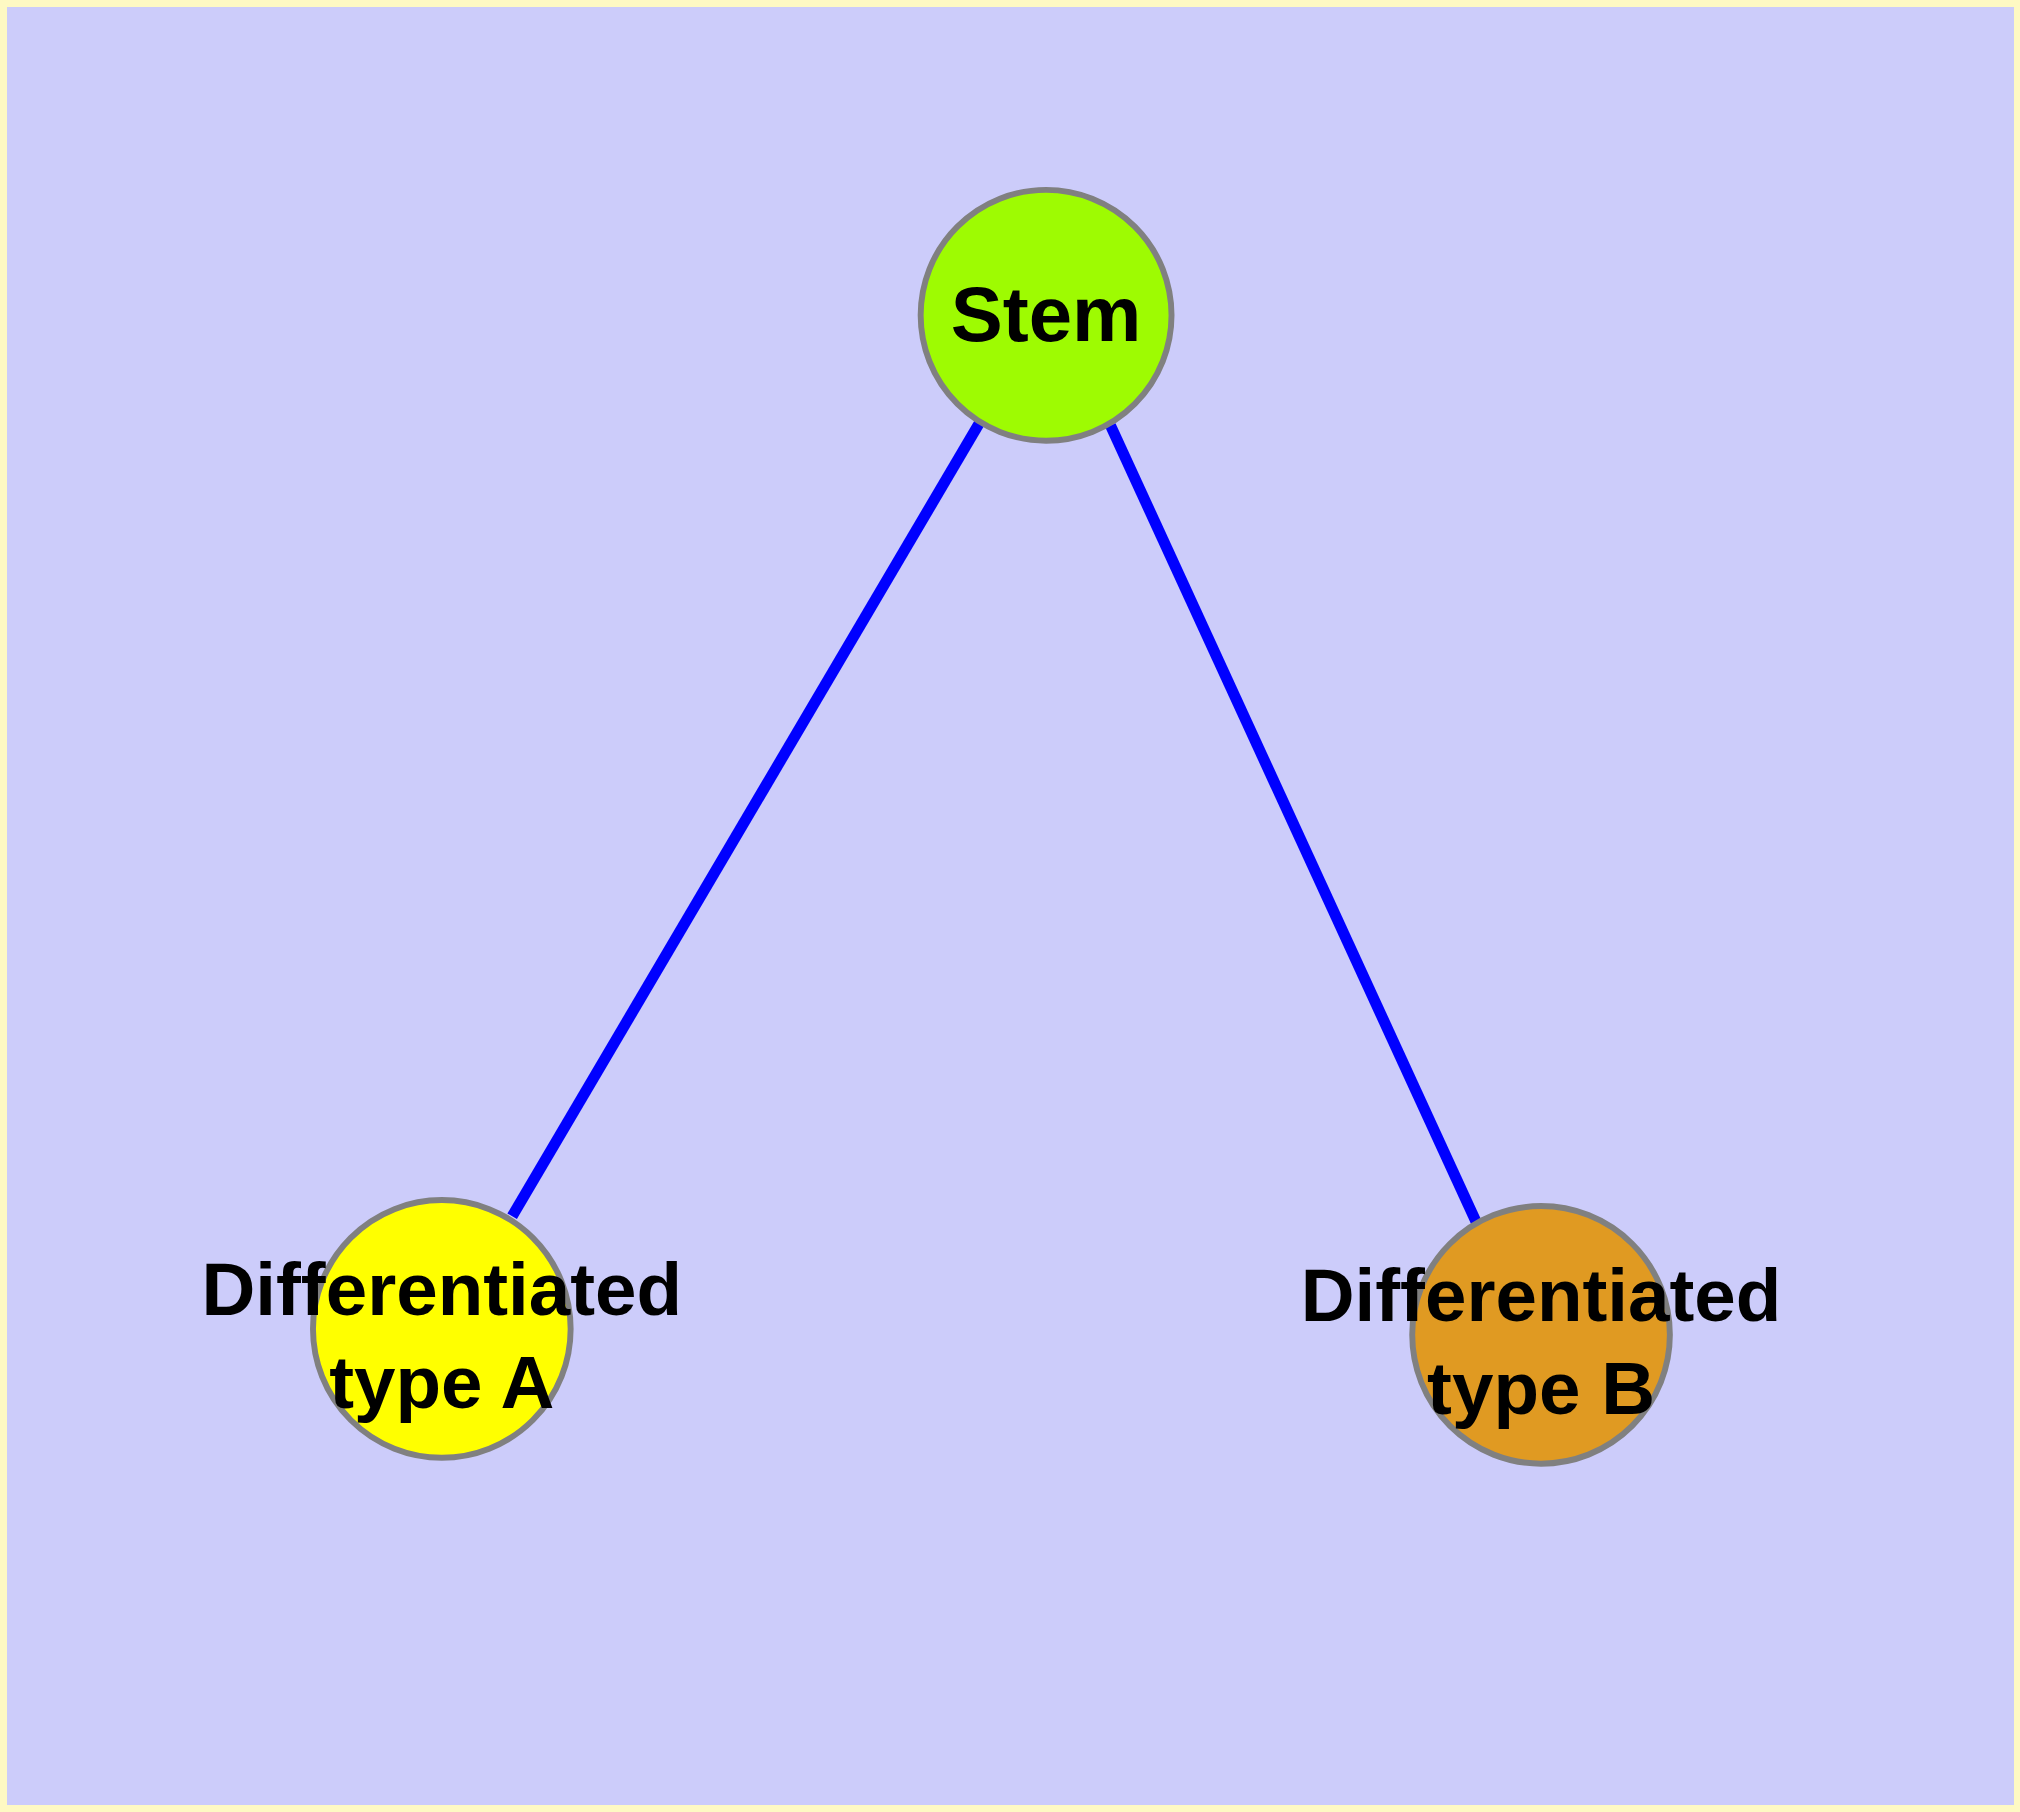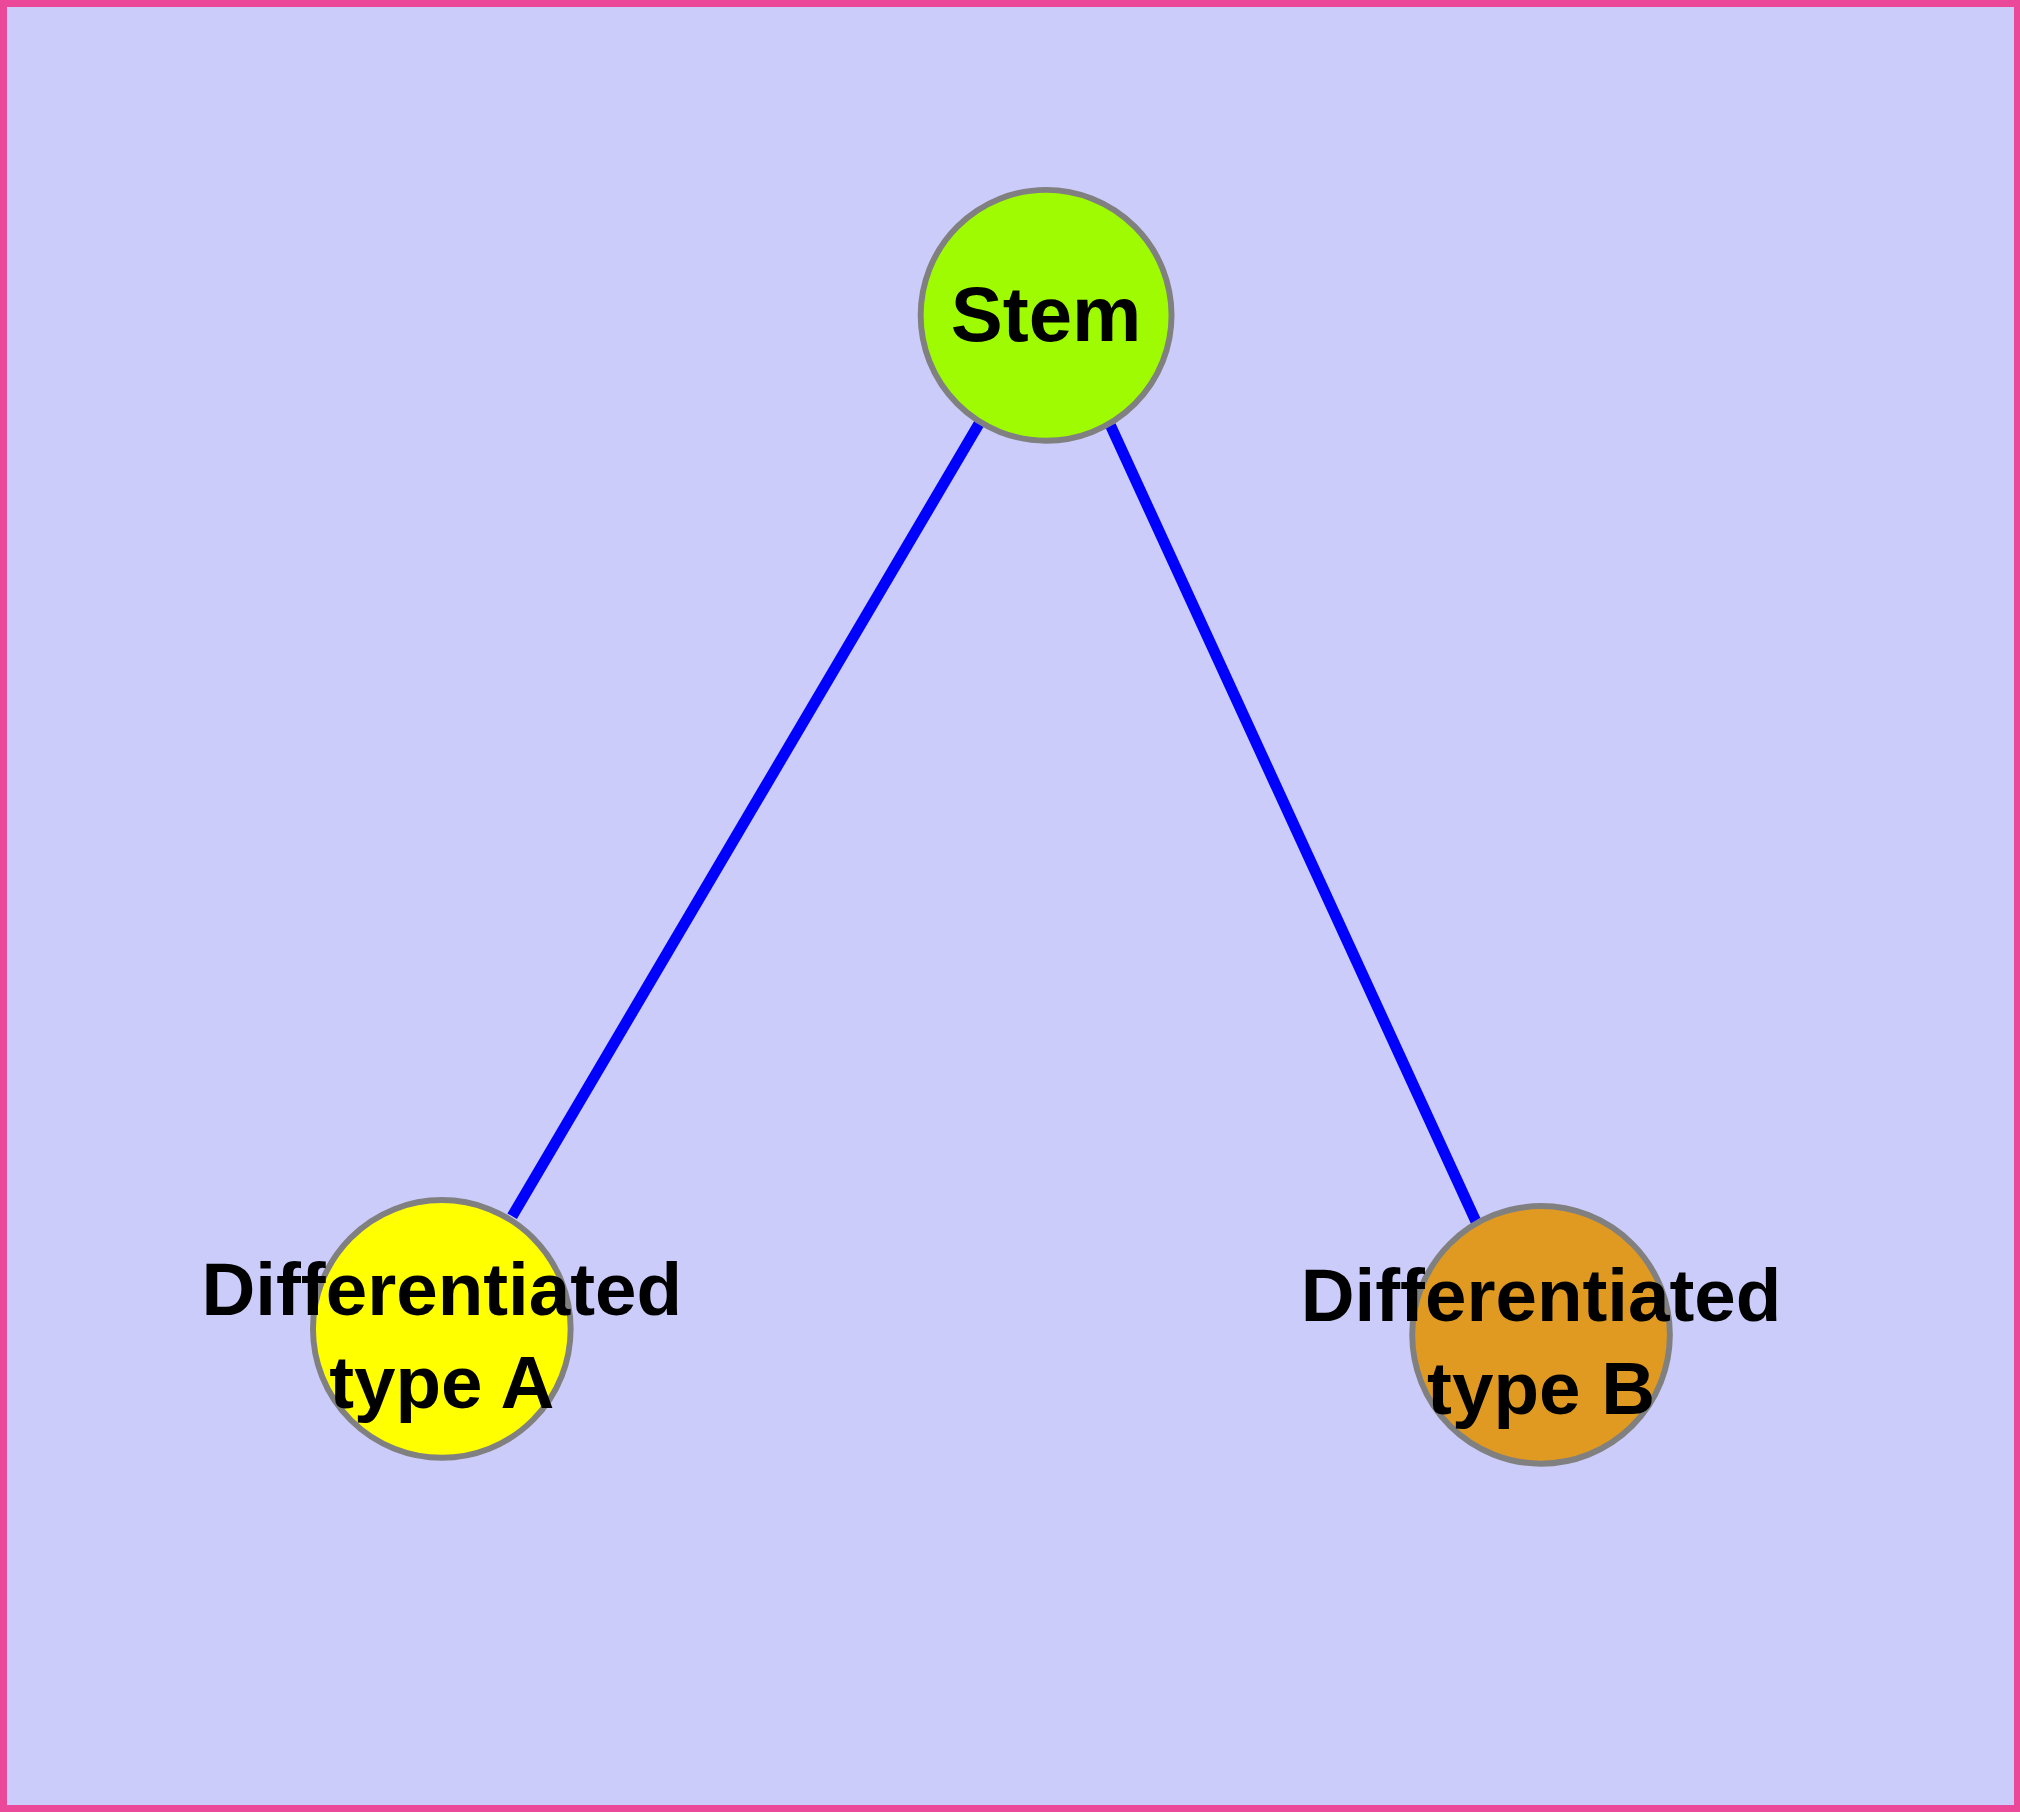--- a/index.html
+++ b/index.html
@@ -41,21 +41,21 @@
     fill: #000000;
     text-anchor: middle;
     dominant-baseline: middle;
   }
   .node-label-stem { font-size: 92px; }
   .node-label-diff { font-size: 88px; }
 </style>
 </head>
 <body>
 
-<div id="canvas" style="background: #ec4899;">
+<div id="canvas" style="background: #fef9c3;">
   <div id="plot-area" style="background: rgb(204, 204, 250);"></div>
 
   <svg id="graph-svg" viewBox="0 0 2384 2138" xmlns="http://www.w3.org/2000/svg">
 
     <g>
       <line id="edge-stem-diffa" x1="1156" y1="498" x2="604" y2="1435" stroke="#0000ff" stroke-width="13" stroke-linecap="butt"></line>
       <line id="edge-stem-diffb" x1="1310" y1="502" x2="1742" y2="1443" stroke="#0000ff" stroke-width="13" stroke-linecap="butt"></line>
     </g>
 
     <g>

